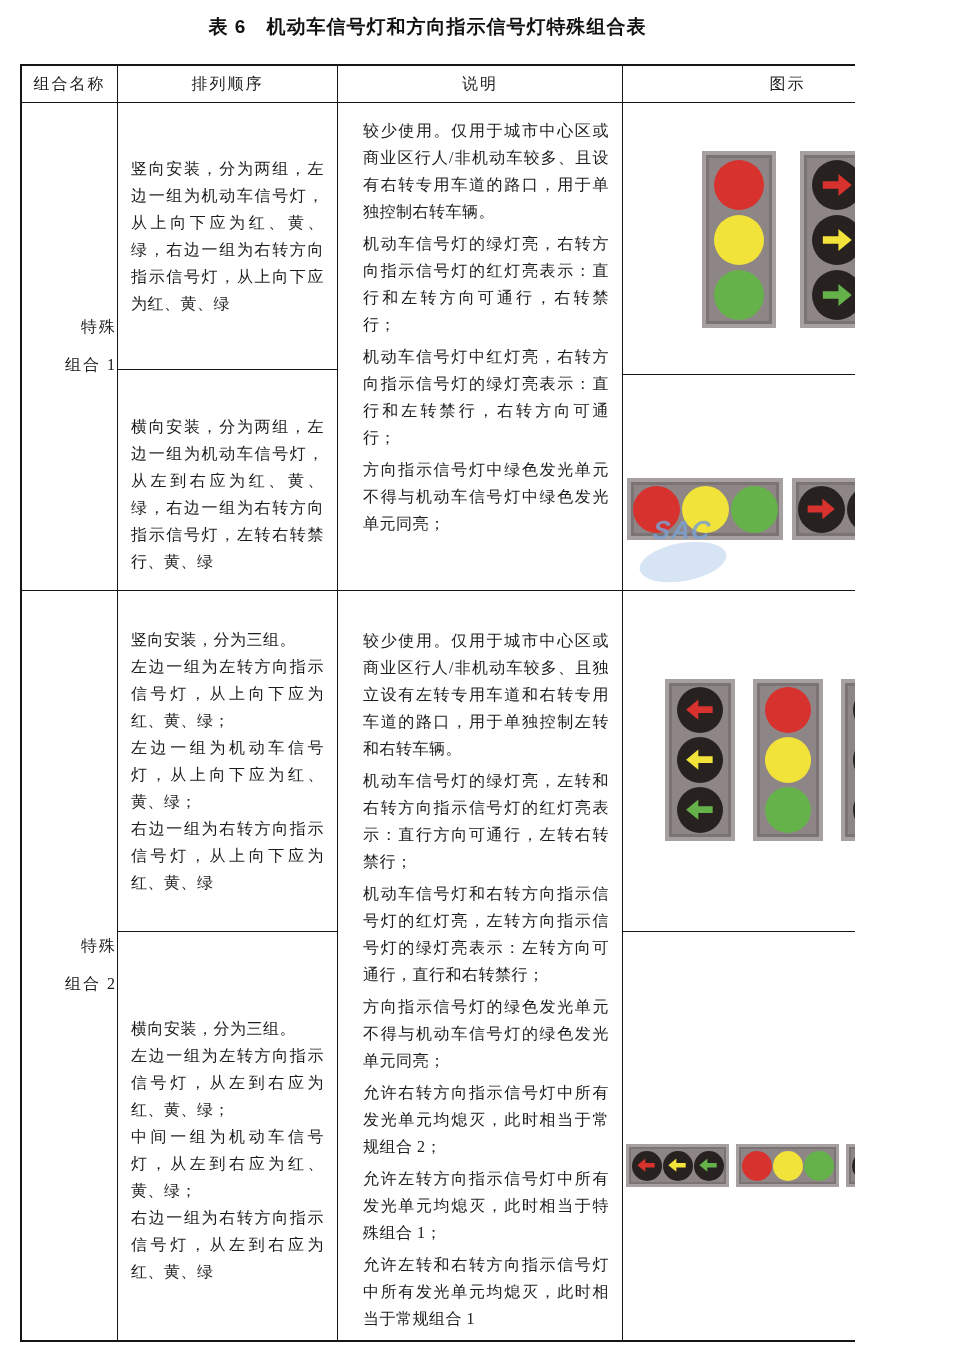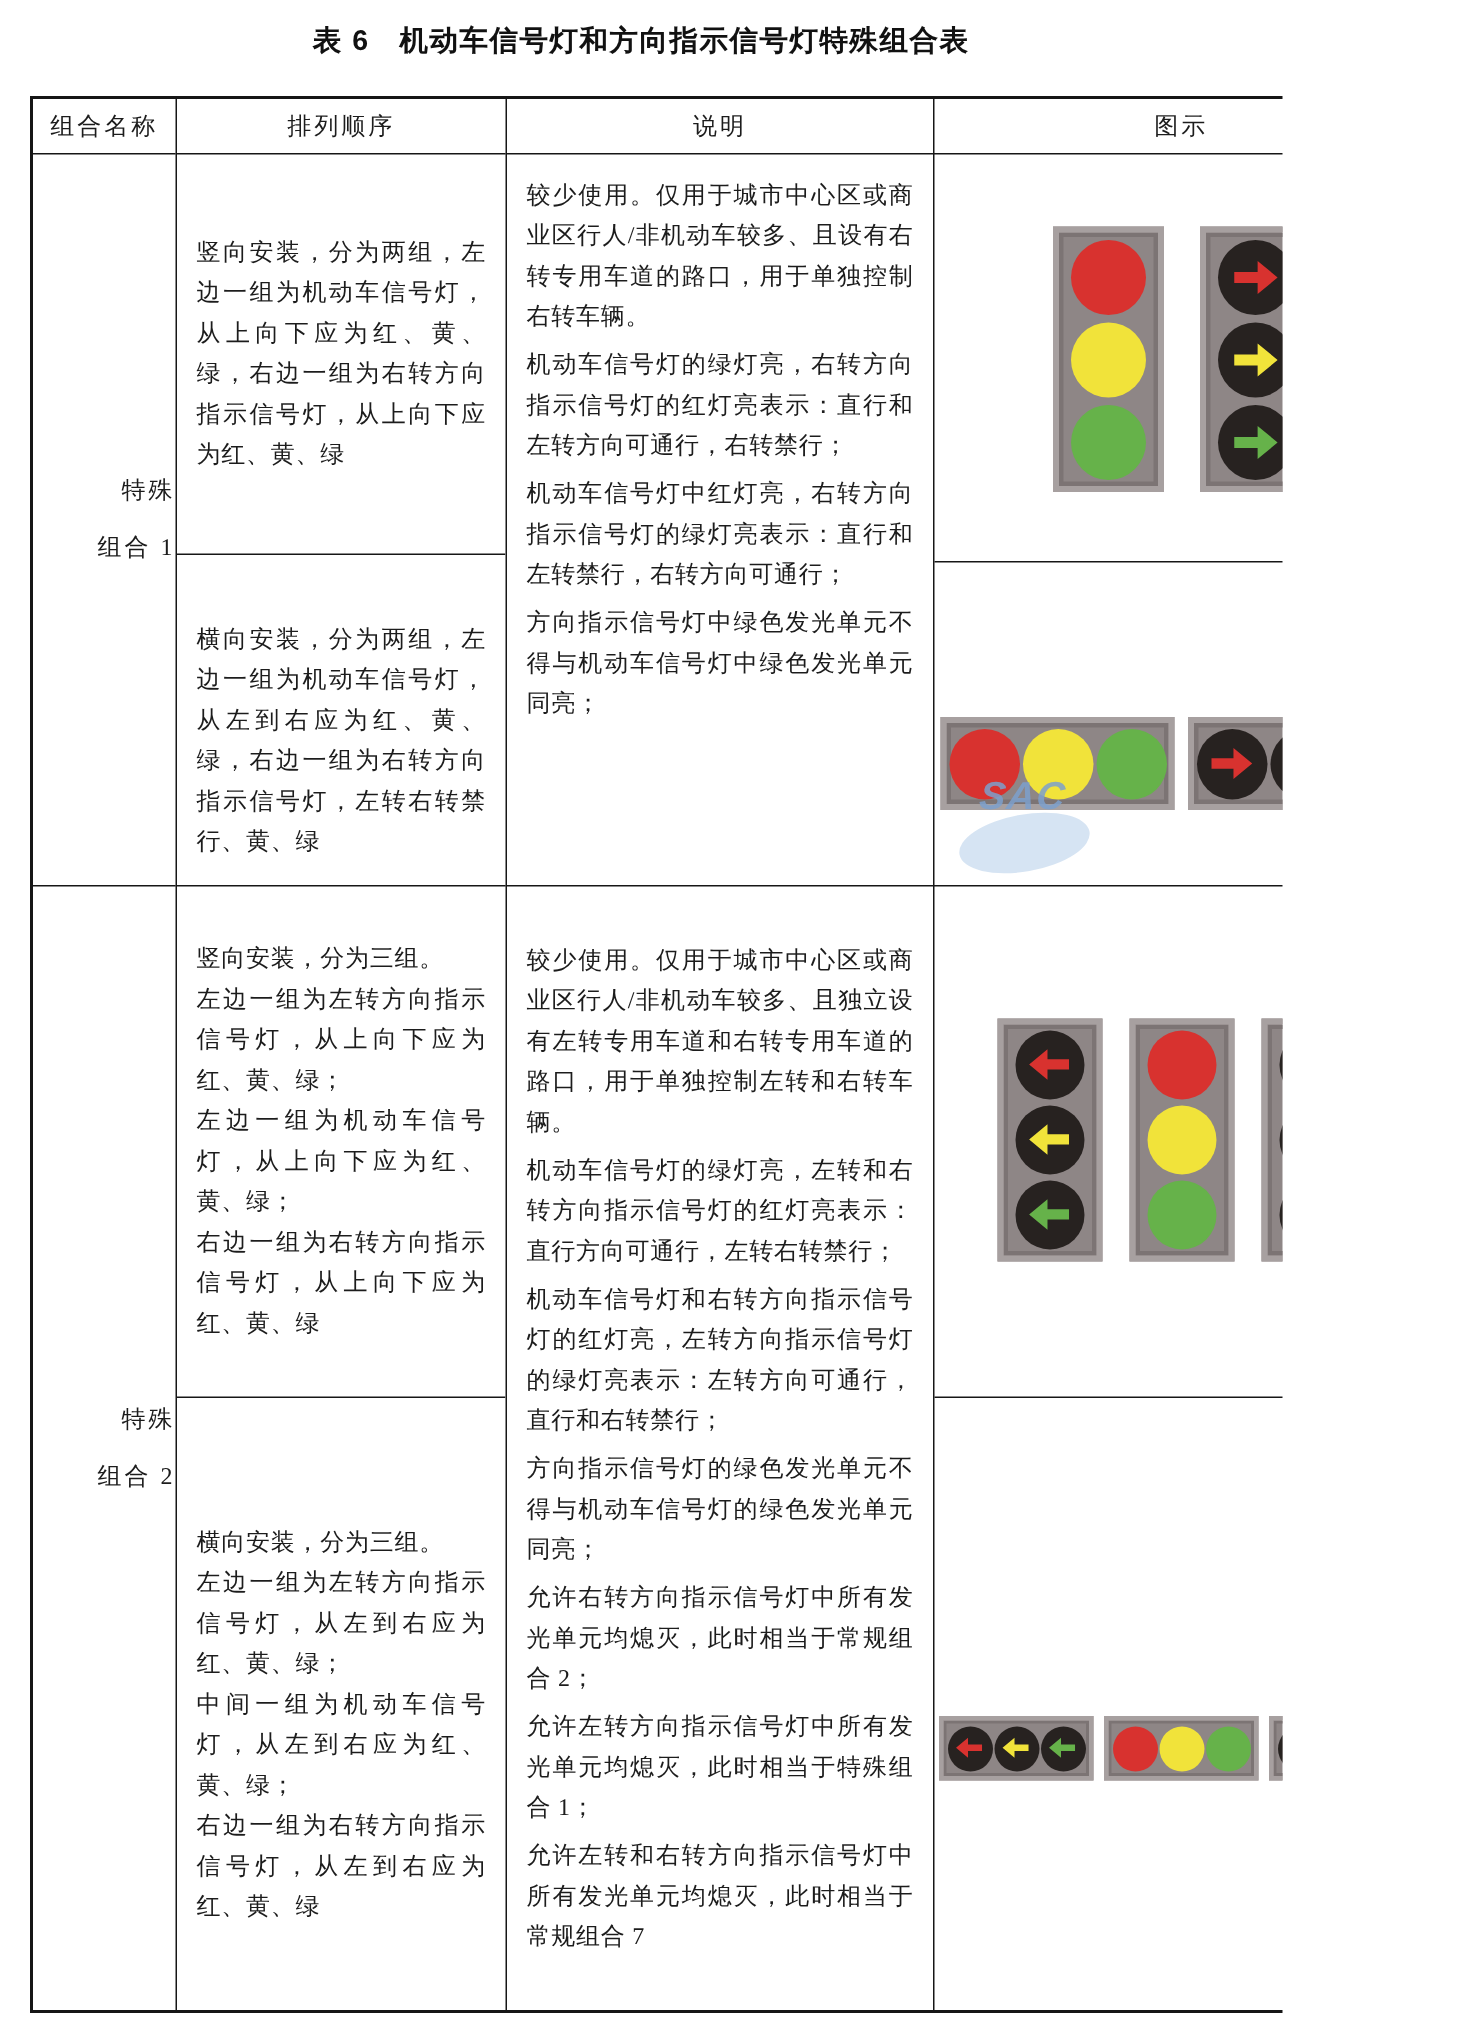--- a/index.html
+++ b/index.html
@@ -19,21 +19,21 @@
   .name-cell{display:flex;flex-direction:column;align-items:flex-end;justify-content:center;
              gap:17px;font-size:16px;letter-spacing:2px;}
   .split-cell{display:flex;flex-direction:column;gap:28px;}
   .sub{box-sizing:border-box;overflow:hidden;position:relative;}
   .sub-divider{border-bottom:1px solid #161616;}
   .arr-sub{display:flex;flex-direction:column;justify-content:center;padding:0 13px;}
   .arr-sub p, .desc-cell p{margin:0;font-size:16px;line-height:27px;letter-spacing:0.5px;
         text-align:justify;text-justify:inter-character;}
   .desc-cell{padding:14px 13px 0 13px;}
   .desc-cell.pad-big{padding-top:36px;font-family:Liberation Serif, serif;}
-  .desc-cell p{margin-bottom:5px;}
+  .desc-cell p{margin-bottom:5px;margin-left:12px;}
   
   .illus{position:relative;height:100%;box-sizing:border-box;display:flex;
          align-items:flex-start;justify-content:center;}
   .light{background:#8e8686;border:4px solid #a7a0a0;box-shadow:inset 0 0 0 3px #7c7474;
          box-sizing:border-box;display:flex;align-items:center;justify-content:center;flex:0 0 auto;}
   .light.vertical{flex-direction:column;gap:5px;}
   .light.horizontal{flex-direction:row;gap:2px;}
   .lens{border-radius:50%;flex:0 0 auto;display:flex;align-items:center;justify-content:center;}
   .lens.dark{background:#272220;}
   .lens svg{width:68%;height:68%;display:block;}
@@ -165,21 +165,21 @@
         <p>右边一组为右转方向指示信号灯，从左到右应为红、黄、绿</p>
       </div>
     </div>
     <div class="cell body-row desc-cell pad-big">
       <p>较少使用。仅用于城市中心区或商业区行人/非机动车较多、且独立设有左转专用车道和右转专用车道的路口，用于单独控制左转和右转车辆。</p>
       <p>机动车信号灯的绿灯亮，左转和右转方向指示信号灯的红灯亮表示：直行方向可通行，左转右转禁行；</p>
       <p>机动车信号灯和右转方向指示信号灯的红灯亮，左转方向指示信号灯的绿灯亮表示：左转方向可通行，直行和右转禁行；</p>
       <p>方向指示信号灯的绿色发光单元不得与机动车信号灯的绿色发光单元同亮；</p>
       <p>允许右转方向指示信号灯中所有发光单元均熄灭，此时相当于常规组合 2；</p>
       <p>允许左转方向指示信号灯中所有发光单元均熄灭，此时相当于特殊组合 1；</p>
-      <p>允许左转和右转方向指示信号灯中所有发光单元均熄灭，此时相当于常规组合 7</p>
+      <p>允许左转和右转方向指示信号灯中所有发光单元均熄灭，此时相当于常规组合 1</p>
     </div>
     <div class="cell body-row split-cell">
       <div class="sub sub-divider" style="height:341px;">
         <div class="illus i-r2v">
             <div class="light vertical">
               <div class="lens dark">
                 <svg viewBox="0 0 24 24">
                   <path d="M22 9.4 H11 V4.2 L1.6 12 L11 19.8 V14.6 H22 Z" fill="#d8322f"></path>
                 </svg>
               </div>

